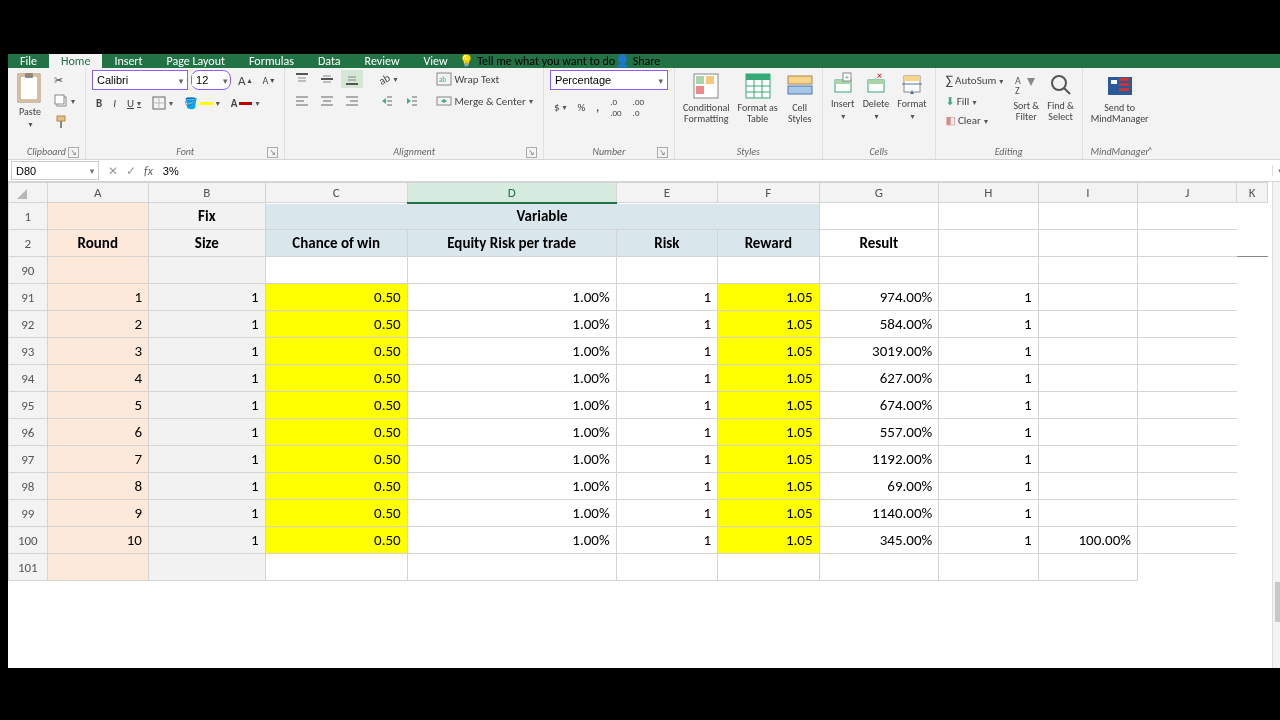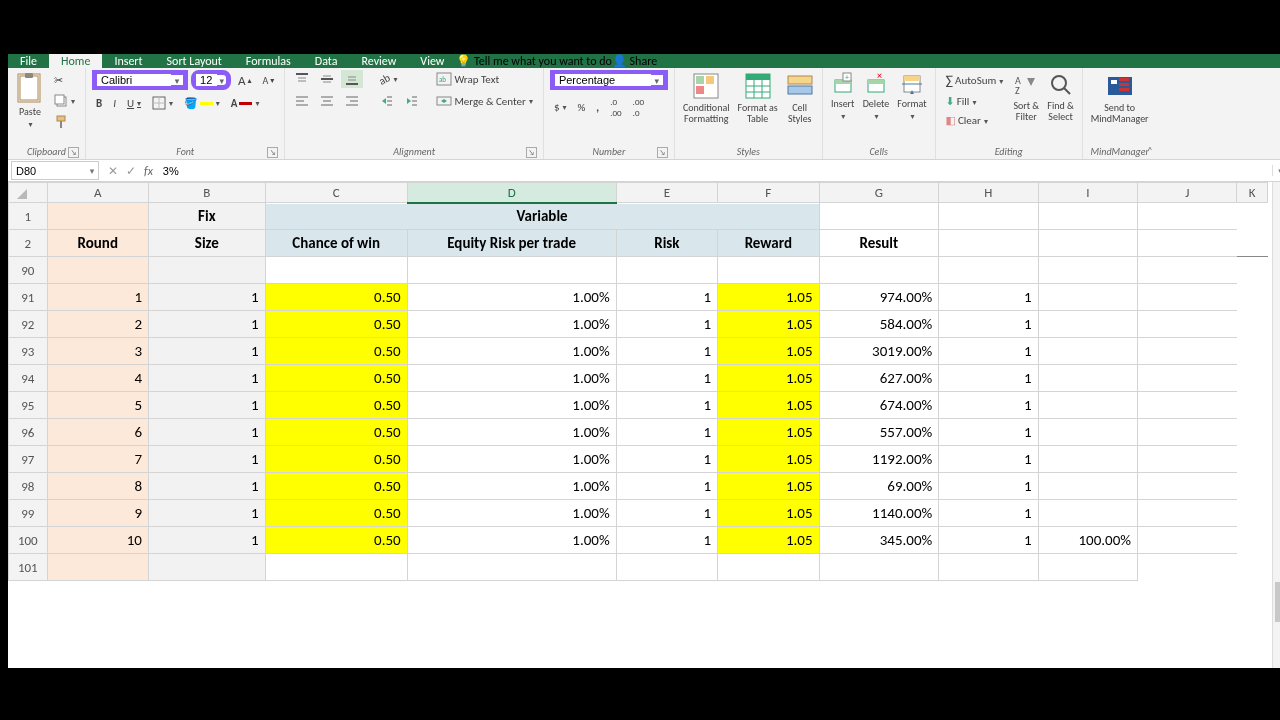--- a/index.html
+++ b/index.html
@@ -82,21 +82,21 @@
     border: 1px solid #aaa;
     font-size: 8px;
     line-height: 8px;
     color: #777;
     text-align: center;
   }
   .vcol { display:flex; flex-direction:column; align-items:center; gap:2px; padding:2px 2px;}
   .vcol .biglabel{ font-size:10px; text-align:center; line-height:11px;}
   .hrow { display:flex; gap:3px; align-items:center; }
   .btn { border:1px solid transparent; padding:1px 3px; cursor:pointer; display:flex; align-items:center; gap:2px;}
-  .combo { display:flex; align-items:center; background:#fff; border:5px solid #8b5cf6; height:20px; }
+  .combo { display:flex; align-items:center; background:#fff; border:1px solid #8b5cf6; height:20px; }
   .combo input{ border:none; outline:none; font-size:11px; padding:0 4px; width:100%; }
   .combo .dd{ width:14px; text-align:center; color:#666; font-size:9px; cursor:pointer;}
   .bold{font-weight:bold;}
   .ital{font-style:italic;}
   .und{text-decoration:underline;}
   .colorbar{display:inline-block;width:13px;height:3px;}
   .splitdd{font-size:8px;color:#555;padding-left:1px;}
   svg{display:block;}
   
   .fbar {
@@ -141,21 +141,21 @@
 </style>
 </head>
 <body>
 
 <div class="app">
 
   <div class="tabs-strip">
     <div class="tab file">File</div>
     <div class="tab active">Home</div>
     <div class="tab">Insert</div>
-    <div class="tab">Sort Layout</div>
+    <div class="tab">Page Layout</div>
     <div class="tab">Formulas</div>
     <div class="tab">Data</div>
     <div class="tab">Review</div>
     <div class="tab">View</div>
     <div class="tellme">
       <span class="bulb">💡</span>
       <span>Tell me what you want to do</span>
     </div>
     <div class="spacer"></div>
     <div class="share">

